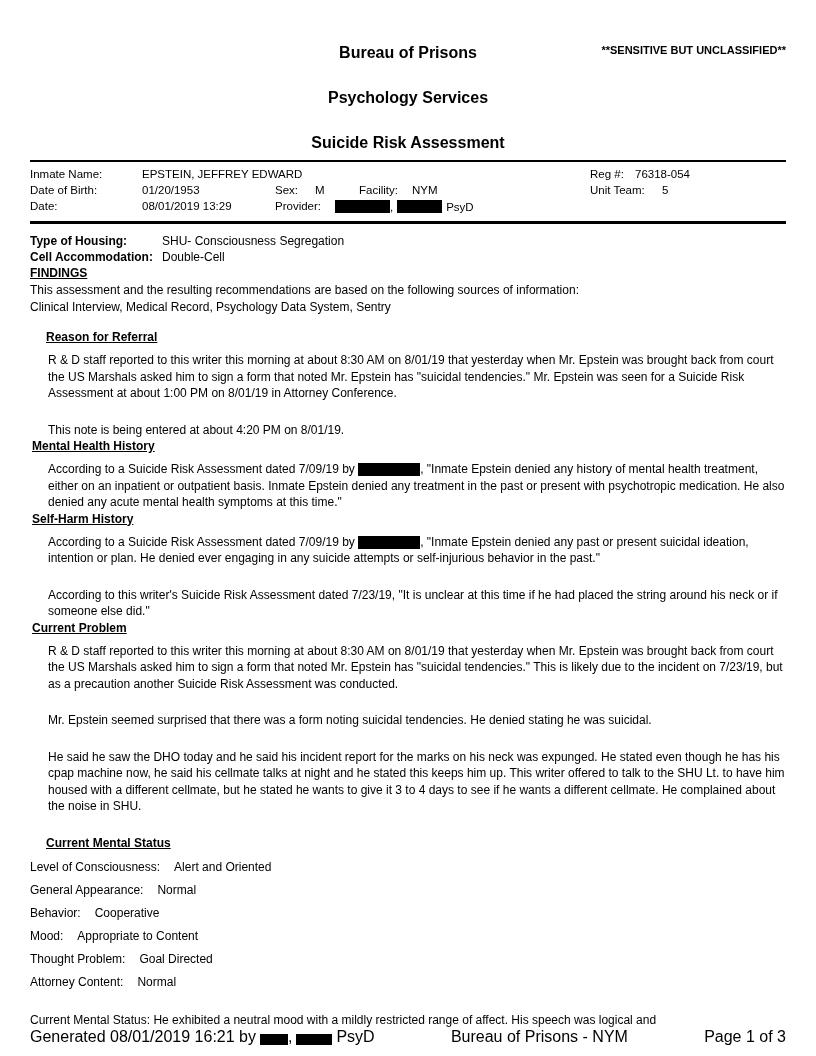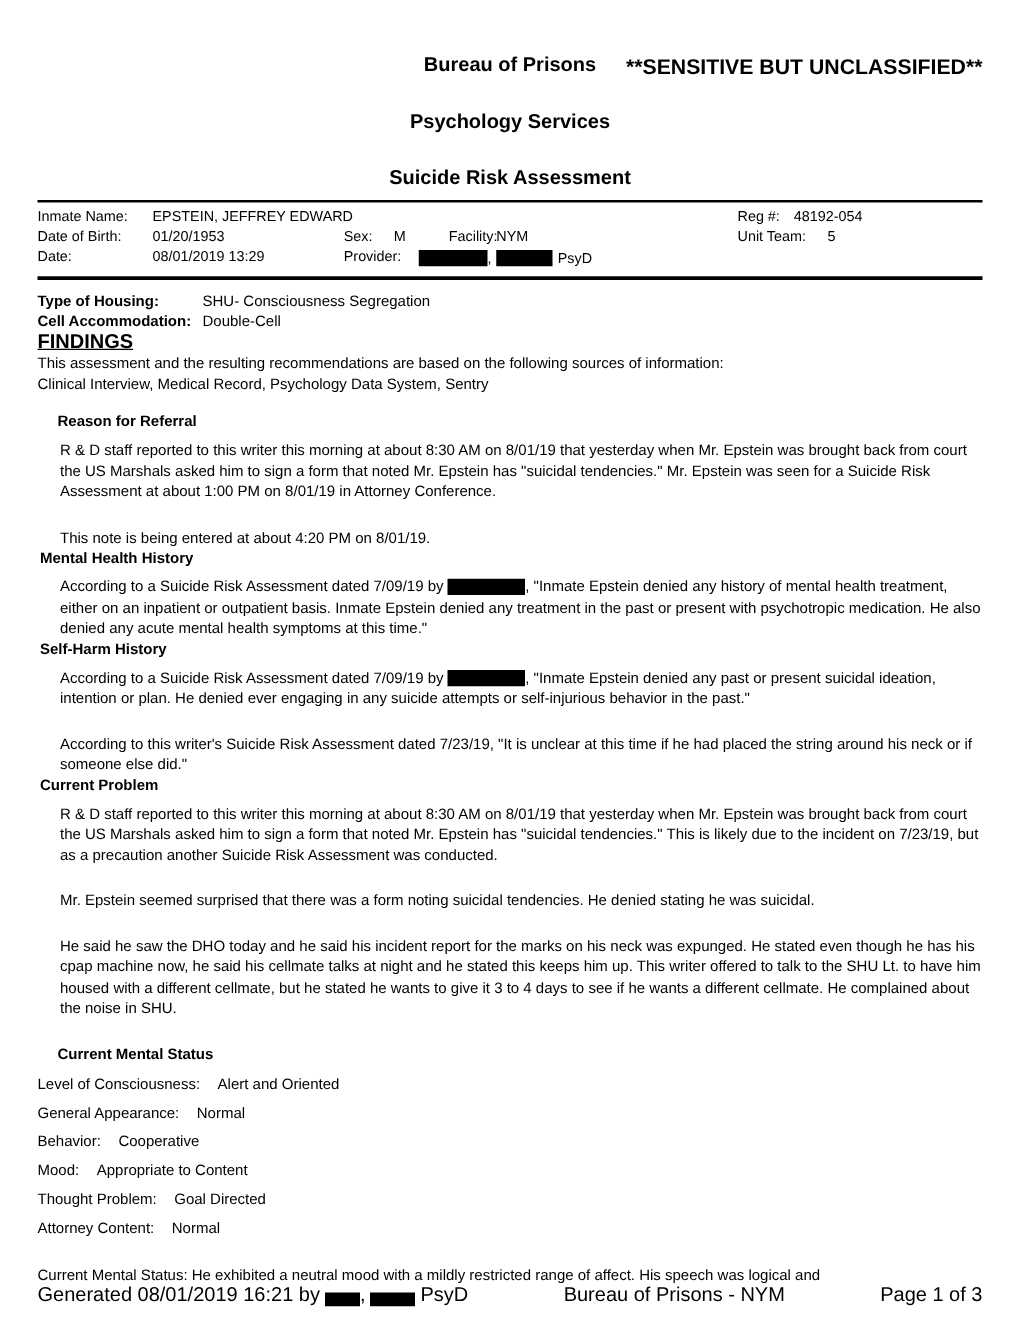--- a/index.html
+++ b/index.html
@@ -6,49 +6,49 @@
   html,body { background:#ffffff; }
   body {
     width:816px; height:1056px; position:relative; overflow:hidden;
     font-family:"Liberation Sans","DejaVu Sans",sans-serif; color:#000;
   }
   .page { padding:20px 30px 0 30px; }
 
   
   .doc-header { position:relative; text-align:center; margin-bottom:5px; }
   .title-line { font-size:16px; font-weight:bold; line-height:24px;margin-top:21px; }
-  .classification { position:absolute; top:3px; right:0; font-size:17px; font-weight:bold; }
+  .classification { position:absolute; top:3px; right:0; font-size:11px; font-weight:bold; }
 
   .rule1 { border:none; border-top:2px solid #000; height:0; }
   .rule2 { border:none; border-top:3px solid #000; height:0; }
 
   
   .info { position:relative; padding:6px 0 5px 0; }
   .info-row { position:relative; height:16px; font-size:11.5px; }
   .abs { position:absolute; top:0; white-space:nowrap; }
-  .c0{left:0}.c100{left:92px}.c245{left:245px}.c285{left:285px}.c305{left:305px}
-  .c330{left:329px}.c382{left:367px}.c560{left:560px}.c605{left:605px}.c632{left:632px}
+  .c0{left:0}.c100{left:112px}.c245{left:245px}.c285{left:285px}.c305{left:305px}
+  .c330{left:329px}.c382{left:382px}.c560{left:560px}.c605{left:605px}.c632{left:632px}
 
   
   .redact { display:inline-block; background:#000; height:13px; vertical-align:text-bottom; }
   .rw55{width:55px}.rw45{width:45px}.rw62{width:62px}
   .rw28{width:28px;height:11px}.rw36{width:36px;height:11px}
   .gap-l{margin-left:4px}
 
   
   .housing { margin-top:9px; font-size:12px; }
   .housing-row { line-height:16px; }
   .housing-label { display:inline-block; width:132px; font-weight:bold; }
 
   
-  .findings-heading { font-size:16px; font-weight:bold; text-decoration:underline; line-height:17px; }
+  .findings-heading { font-size:12px; font-weight:bold; text-decoration:underline; line-height:17px; }
   .intro { font-size:12px; line-height:16.5px; }
 
   
-  .section-heading { font-size:12px; font-weight:bold; line-height:17px; margin-left:2px; }
+  .section-heading { font-size:12px; font-weight:bold; text-decoration:underline; line-height:17px; margin-left:2px; }
   .sh-indent { margin-left:16px; }
   .section-first { margin-top:14px; }
   .para { font-size:12px; line-height:16.5px; margin:6px 0 20px 18px; }
   .para.tight { margin-bottom:0; }
 
   
   .ms-fields { margin-top:8px; }
   .ms-field { font-size:12px; height:23px; }
   .ms-value { margin-left:14px; }
   .ms-trailing { font-size:12px; line-height:16.5px; margin-top:14px; }
@@ -72,21 +72,21 @@
     <div class="classification">**SENSITIVE BUT UNCLASSIFIED**</div>
   </div>
 
   <hr class="rule1">
 
   <div class="info">
     <div class="info-row">
       <span class="abs c0">Inmate Name:</span>
       <span class="abs c100">EPSTEIN, JEFFREY EDWARD</span>
       <span class="abs c560">Reg #:</span>
-      <span class="abs c605">48192-054</span>
+      <span class="abs c605">76318-054</span>
     </div>
     <div class="info-row">
       <span class="abs c0">Date of Birth:</span>
       <span class="abs c100">01/20/1953</span>
       <span class="abs c245">Sex:</span>
       <span class="abs c285">M</span>
       <span class="abs c330">Facility:</span>
       <span class="abs c382">NYM</span>
       <span class="abs c560">Unit Team:</span>
       <span class="abs c632">5</span>

